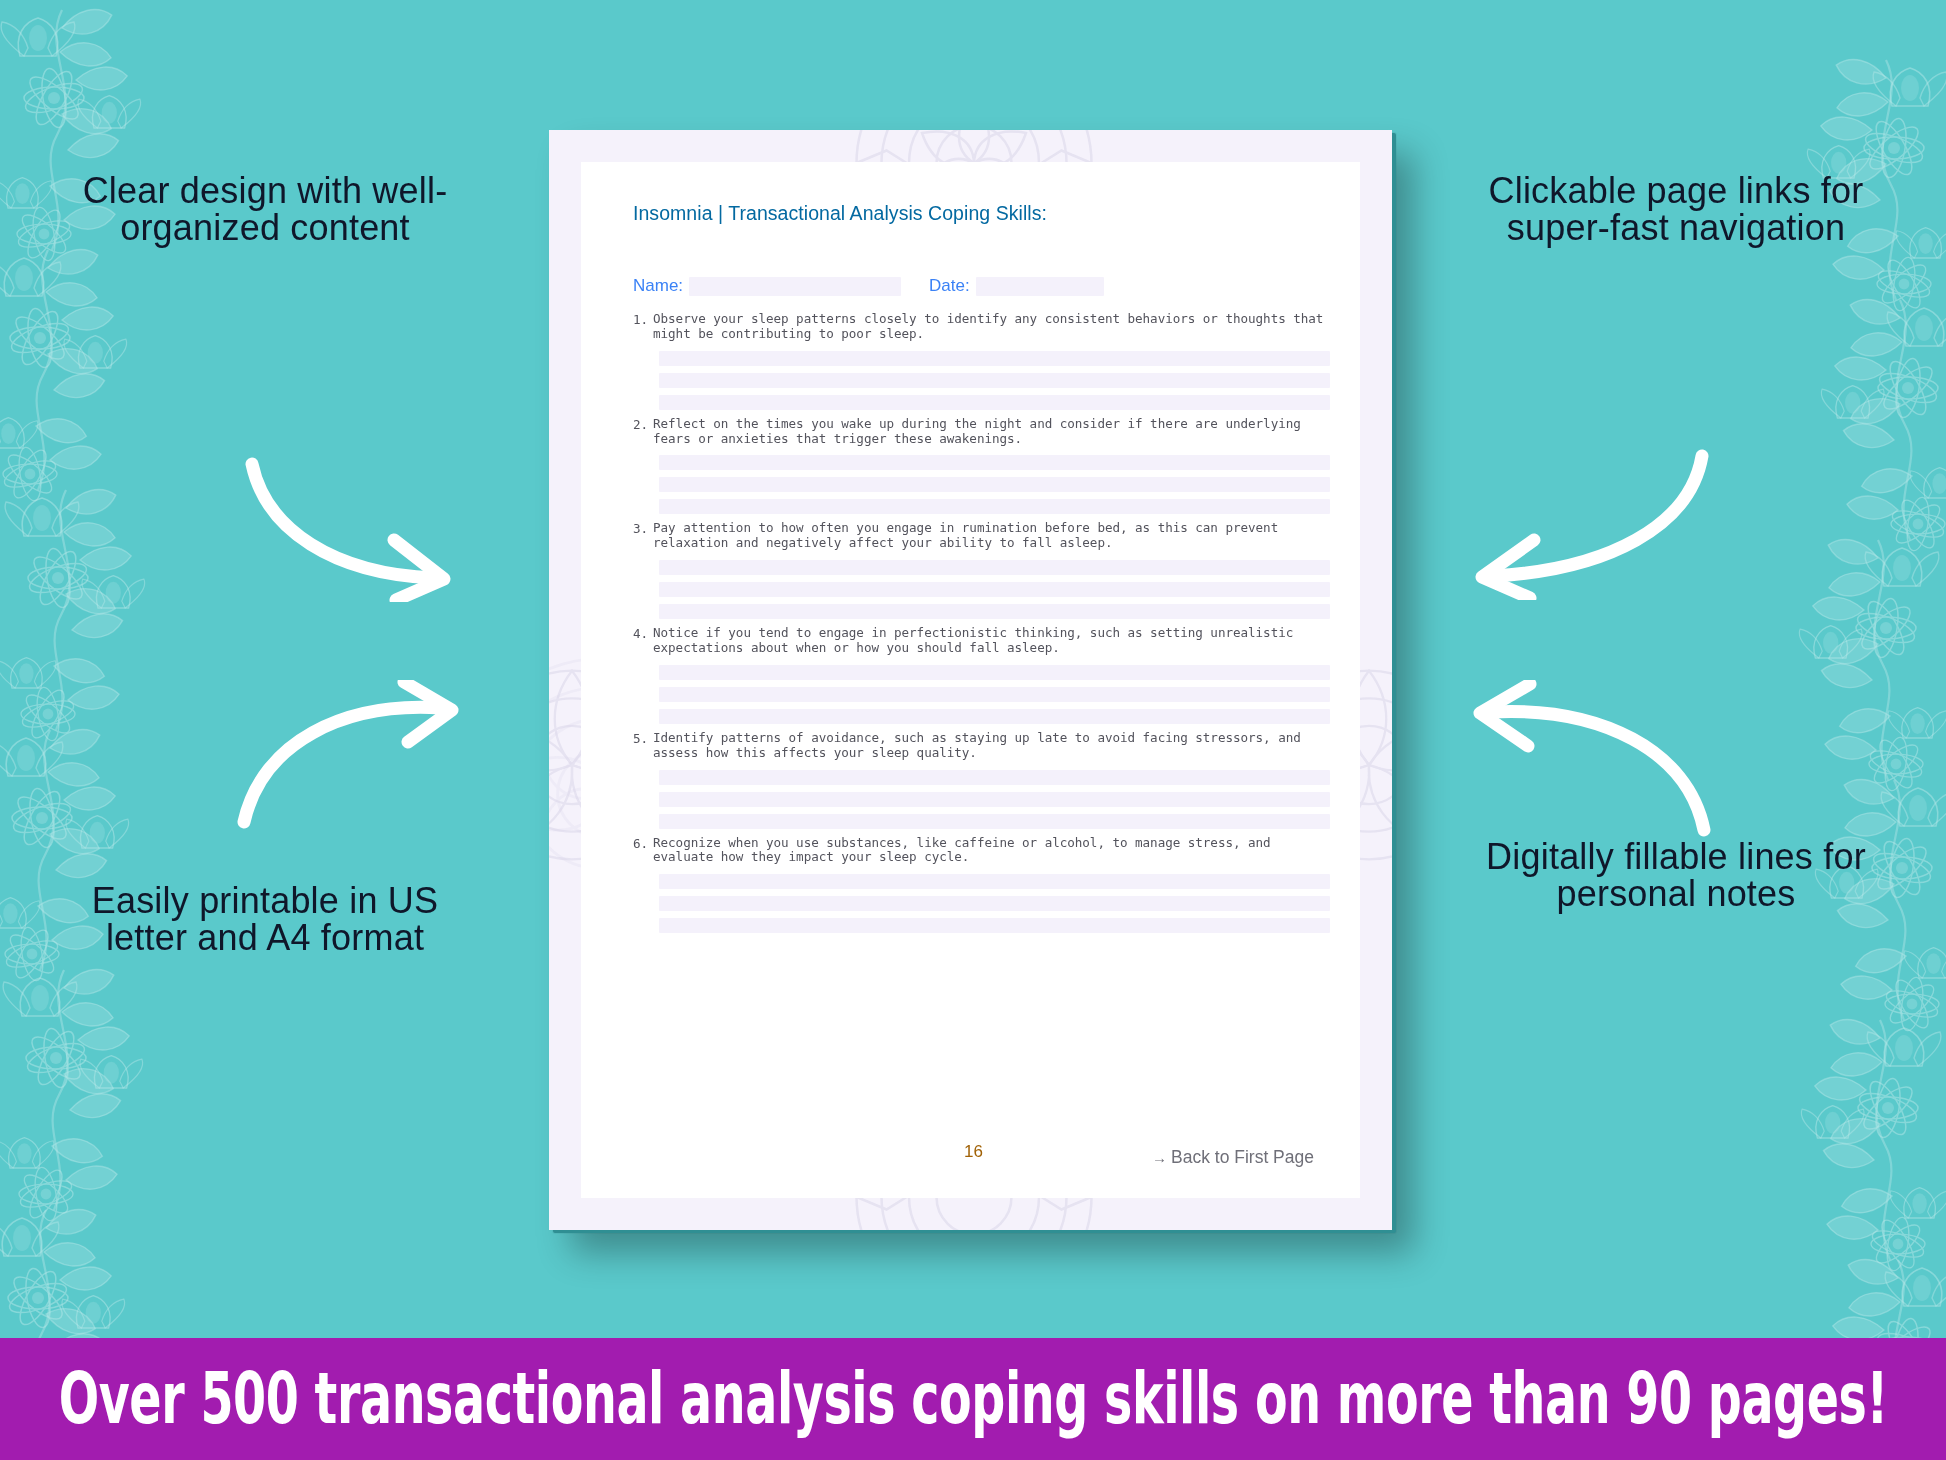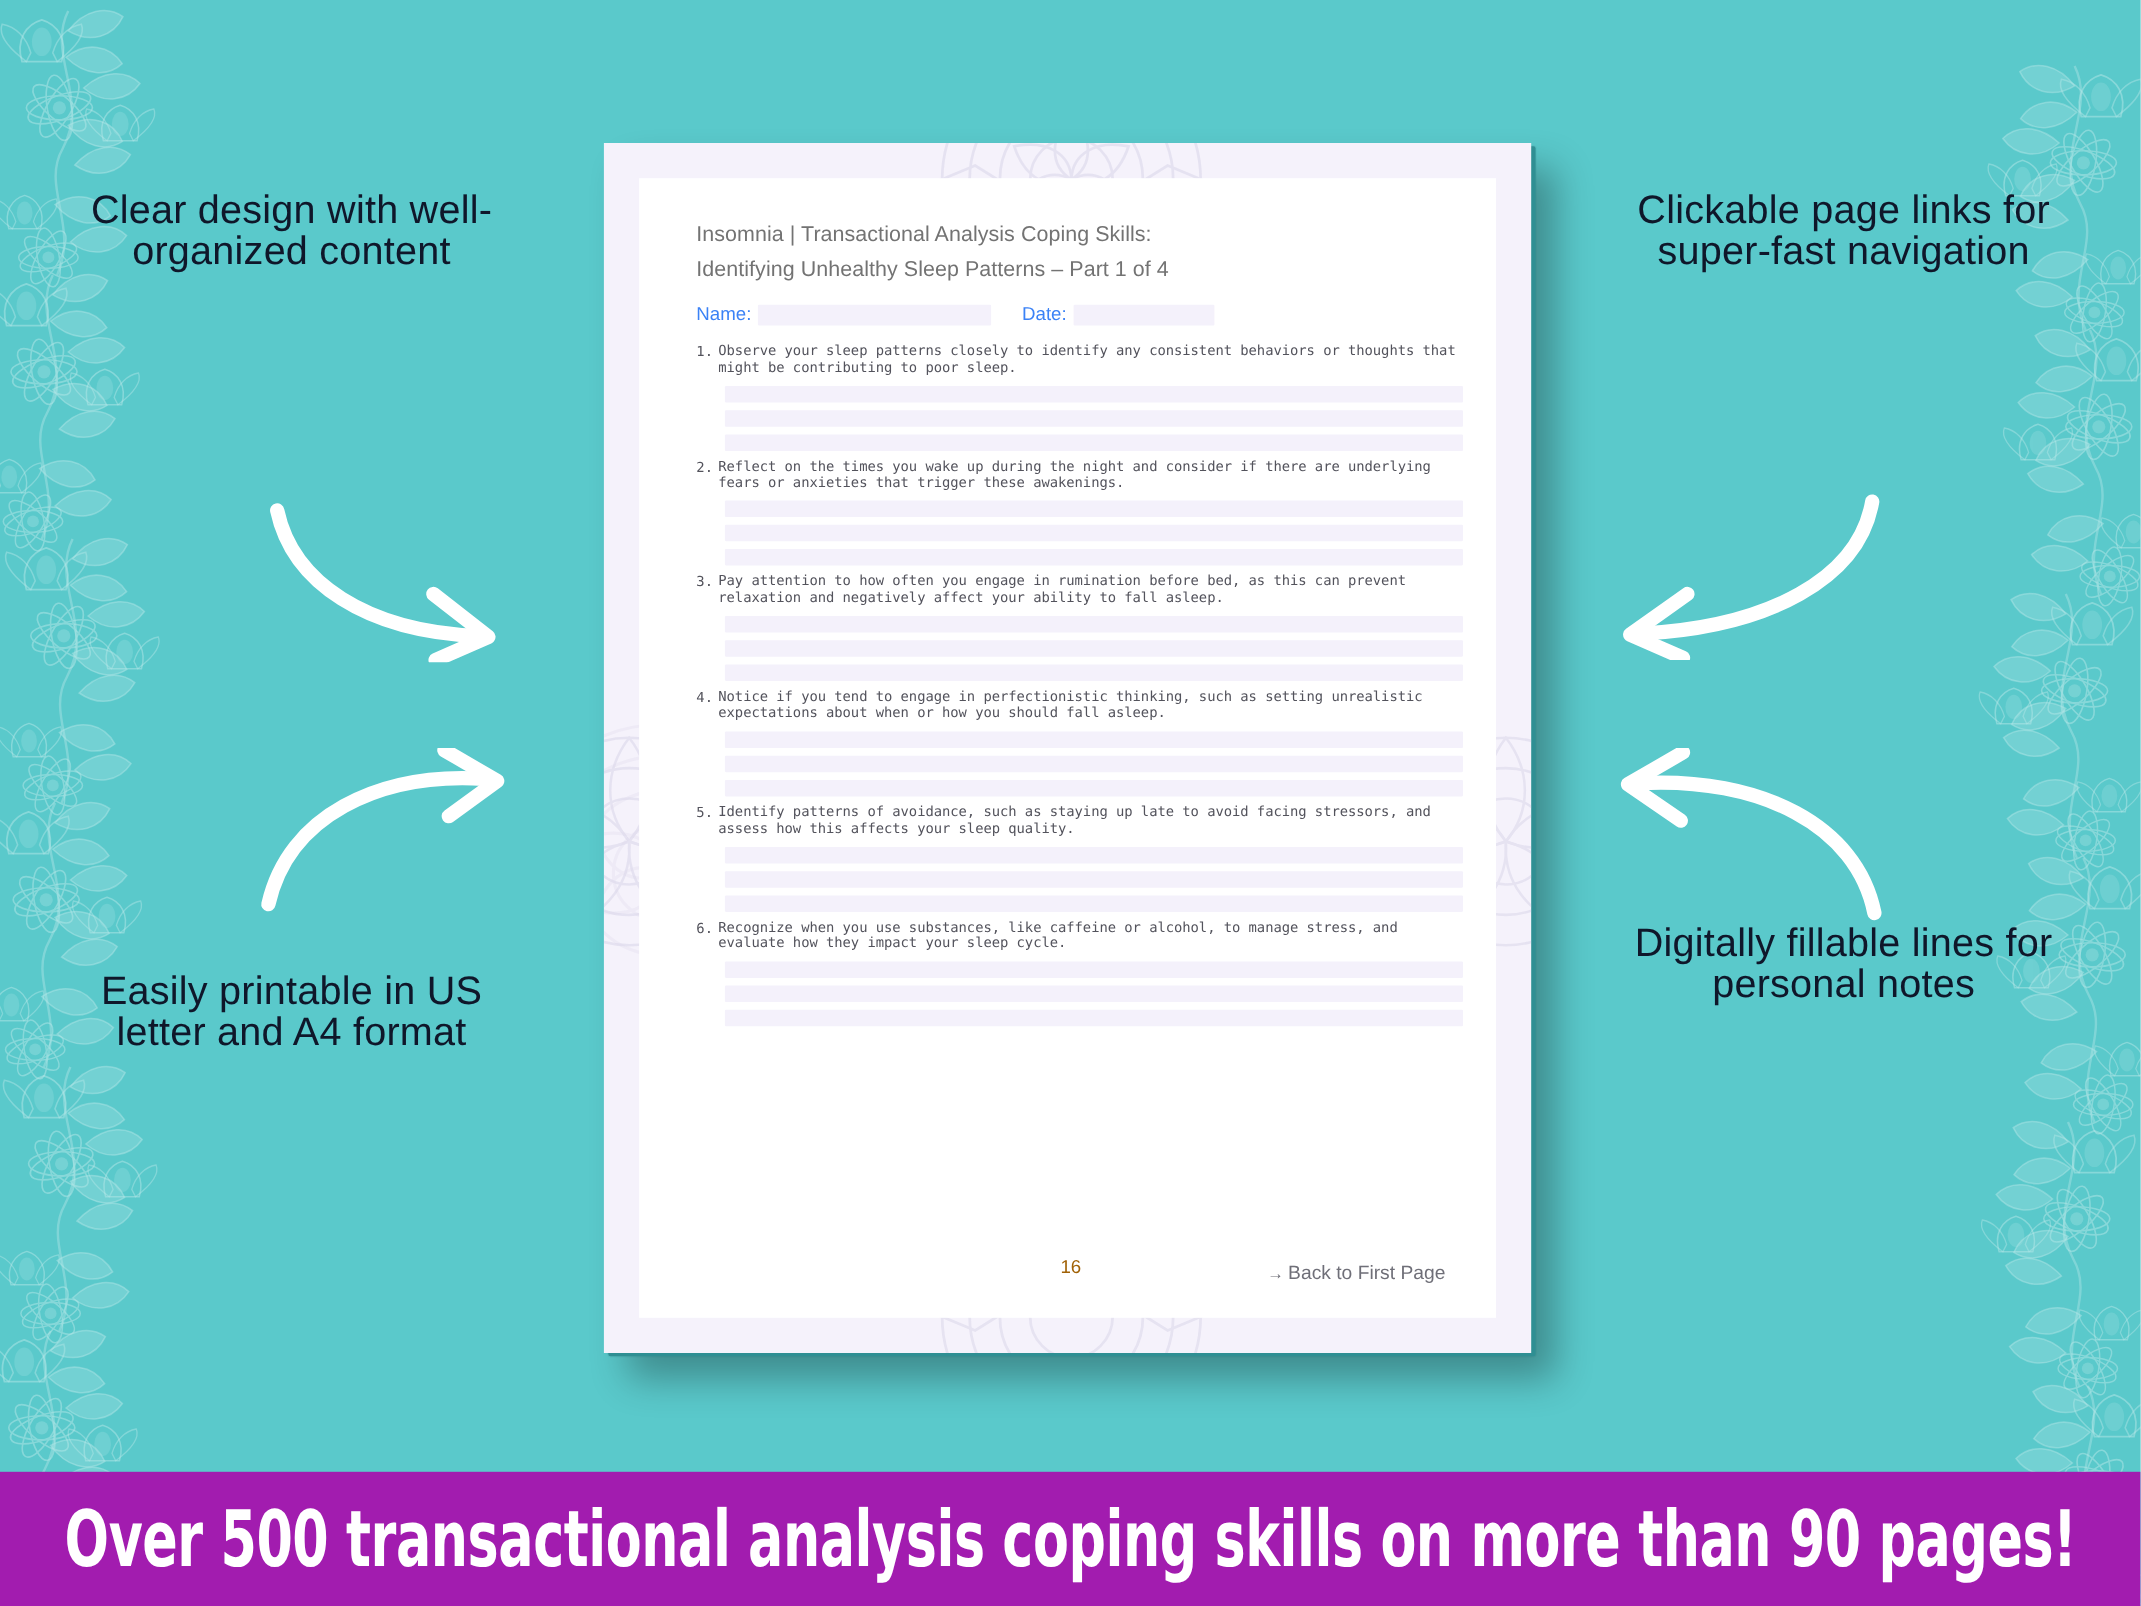--- a/index.html
+++ b/index.html
@@ -97,21 +97,21 @@
   #page-inner {
     position: absolute;
     left: 32px; top: 32px;
     width: 779px; height: 1036px;
     background: #ffffff;
     z-index: 2;
   }
 
   #doc-header { position: absolute; left: 52px; top: 36px; right: 40px; }
   .doc-title-line {
-    color: #737373;
+    color: #0369a1;
     font-size: 19.5px;
     font-weight: 400;
     line-height: 1.62;
     letter-spacing: .05px;
     white-space: nowrap;
   }
 
   #meta-row {
     position: absolute; left: 52px; top: 114px; right: 40px;
     display: flex; align-items: center;
@@ -324,21 +324,20 @@
         <path d="M100 6 L110 30 L100 46 L90 30 Z" transform="rotate(225 100 100)"></path>
         <path d="M100 6 L110 30 L100 46 L90 30 Z" transform="rotate(270 100 100)"></path>
         <path d="M100 6 L110 30 L100 46 L90 30 Z" transform="rotate(315 100 100)"></path>
       </g>
     </svg>
 
     <div id="page-inner">
 
       <div id="doc-header">
         <div class="doc-title-line">Insomnia | Transactional Analysis Coping Skills:</div>
-        <div class="doc-title-line">Identifying Unhealthy Sleep Patterns   – Part 1 of 4</div>
       </div>
 
       <div id="meta-row">
         <span class="meta-label">Name:</span>
         <span class="meta-field" id="name-field"></span>
         <span class="meta-label">Date:</span>
         <span class="meta-field" id="date-field"></span>
       </div>
 
       <div id="items">

